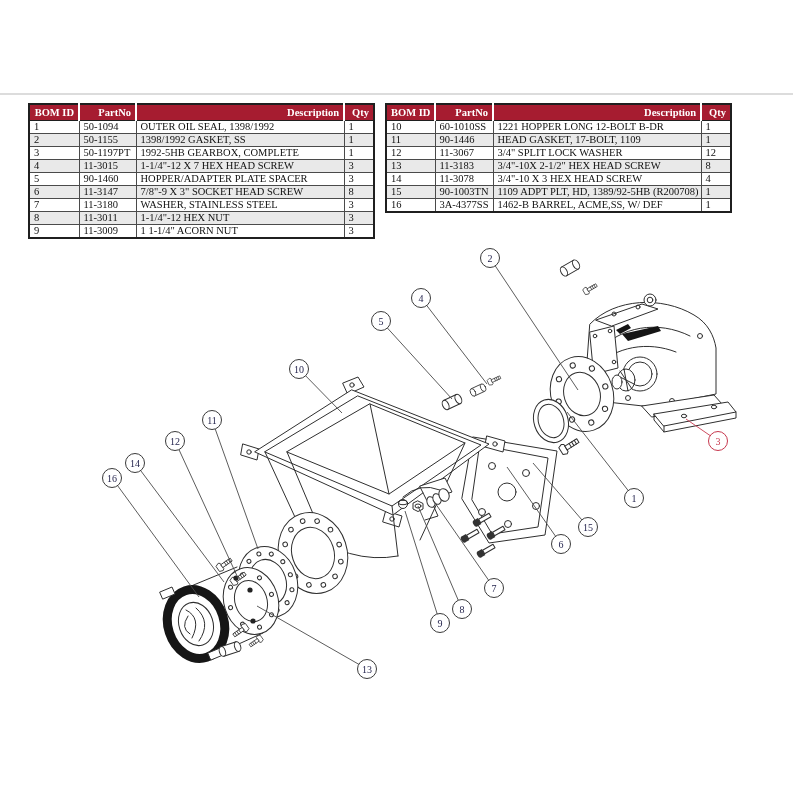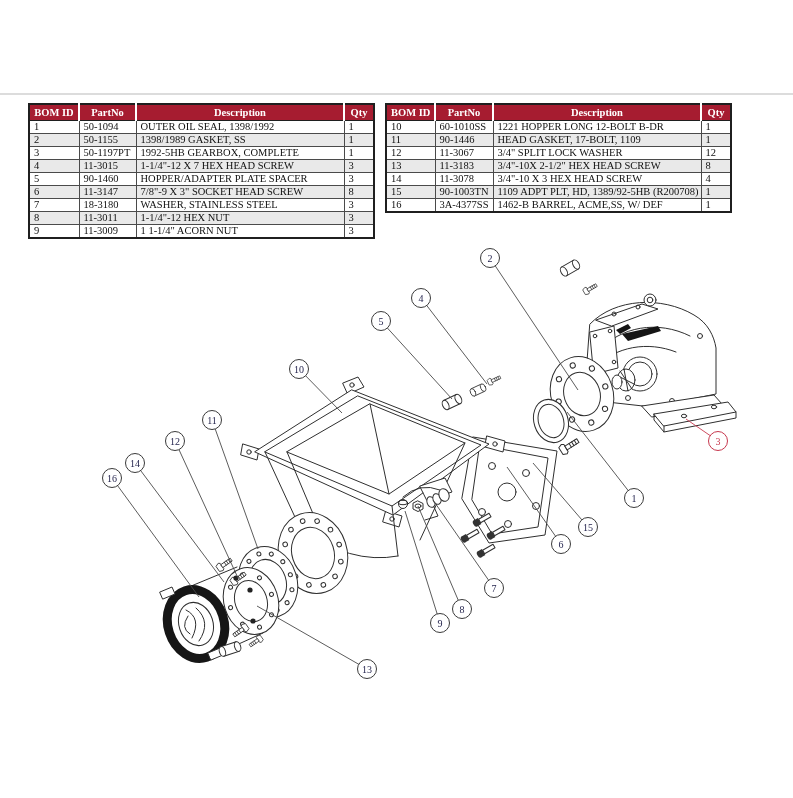--- a/index.html
+++ b/index.html
@@ -4,21 +4,21 @@
 <style>
   html,body{margin:0;padding:0;background:#ffffff;}
   .page{position:relative;width:793px;height:798px;background:#ffffff;overflow:hidden;
         font-family:"Liberation Serif", serif;}
   .top-divider{position:absolute;left:0;top:93px;width:793px;height:2px;background:#dcdcdc;}
   table.bom{position:absolute;top:103px;border-collapse:collapse;table-layout:fixed;
             font-family:"Liberation Serif", serif;font-size:10.5px;color:#111;
             border:2px solid #1f1f1f;background:#fff;}
   table.bom.left{left:28px;width:345px;}
   table.bom.right{left:385px;width:345px;}
-  table.bom th{background:#a61c30;color:#ffffff;font-weight:bold;text-align:center;
+  table.bom th{background:#a61c30;color:#ffffff;font-weight:bold;text-align:right;
                padding:1px 4px;height:13px;border-right:2px solid #ffffff;
                border-bottom:1.5px solid #1f1f1f;white-space:nowrap;overflow:hidden;}
   table.bom th:last-child{border-right:none;}
   table.bom td{border:1px solid #4a4a4a;padding:0 4px;height:12px;line-height:12px;
                white-space:nowrap;overflow:hidden;}
   table.bom tbody tr:nth-child(even) td{background:#e9e9e9;}
   svg.diagram{position:absolute;left:0;top:0;width:793px;height:798px;}
 </style>
 </head>
 <body>
@@ -45,21 +45,21 @@
     <tbody>
         <tr>
           <td>1</td>
           <td>50-1094</td>
           <td>OUTER OIL SEAL, 1398/1992</td>
           <td>1</td>
         </tr>
         <tr>
           <td>2</td>
           <td>50-1155</td>
-          <td>1398/1989 GASKET, SS</td>
+          <td>1398/1992 GASKET, SS</td>
           <td>1</td>
         </tr>
         <tr>
           <td>3</td>
           <td>50-1197PT</td>
           <td>1992-5HB GEARBOX, COMPLETE</td>
           <td>1</td>
         </tr>
         <tr>
           <td>4</td>
@@ -74,21 +74,21 @@
           <td>3</td>
         </tr>
         <tr>
           <td>6</td>
           <td>11-3147</td>
           <td>7/8"-9 X 3" SOCKET HEAD SCREW</td>
           <td>8</td>
         </tr>
         <tr>
           <td>7</td>
-          <td>18-3180</td>
+          <td>11-3180</td>
           <td>WASHER, STAINLESS STEEL</td>
           <td>3</td>
         </tr>
         <tr>
           <td>8</td>
           <td>11-3011</td>
           <td>1-1/4"-12 HEX NUT</td>
           <td>3</td>
         </tr>
         <tr>

